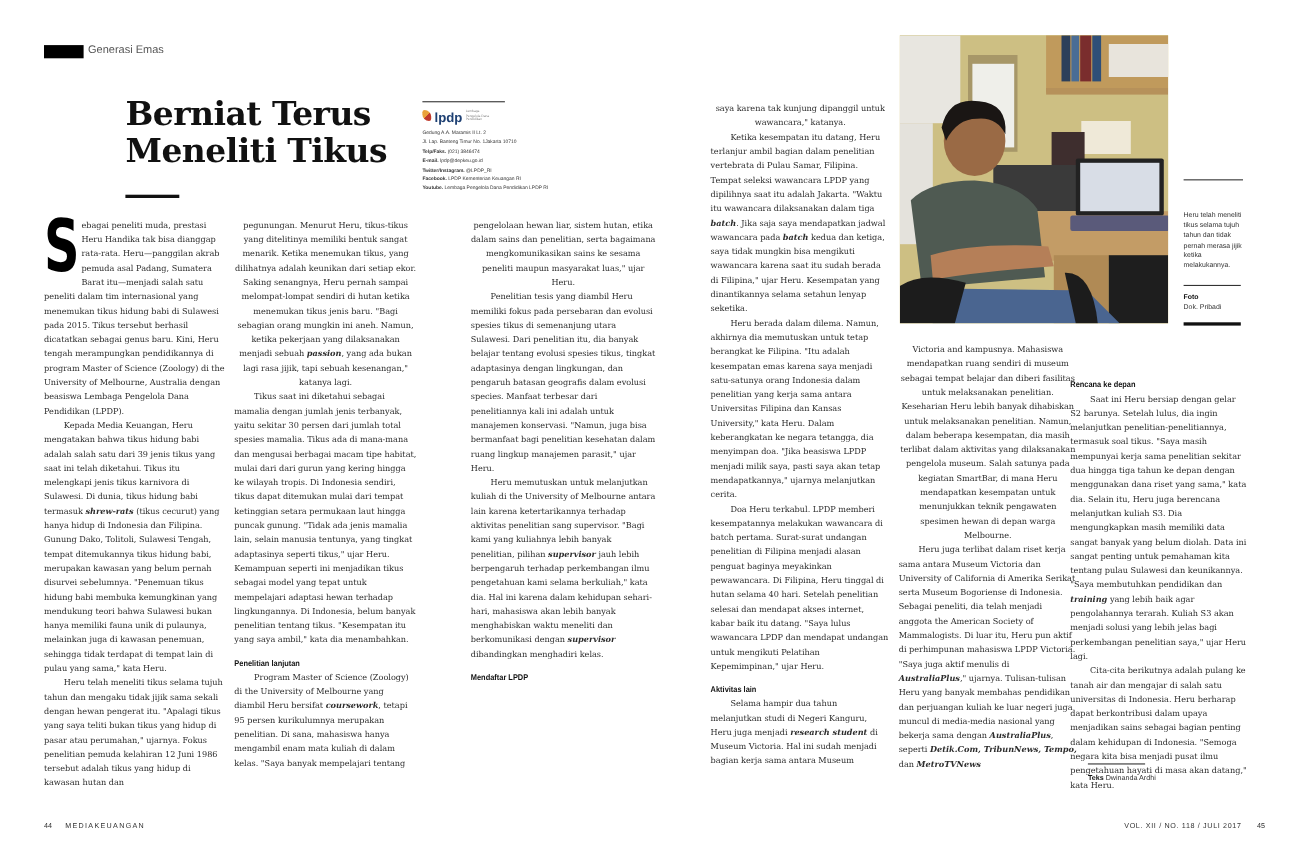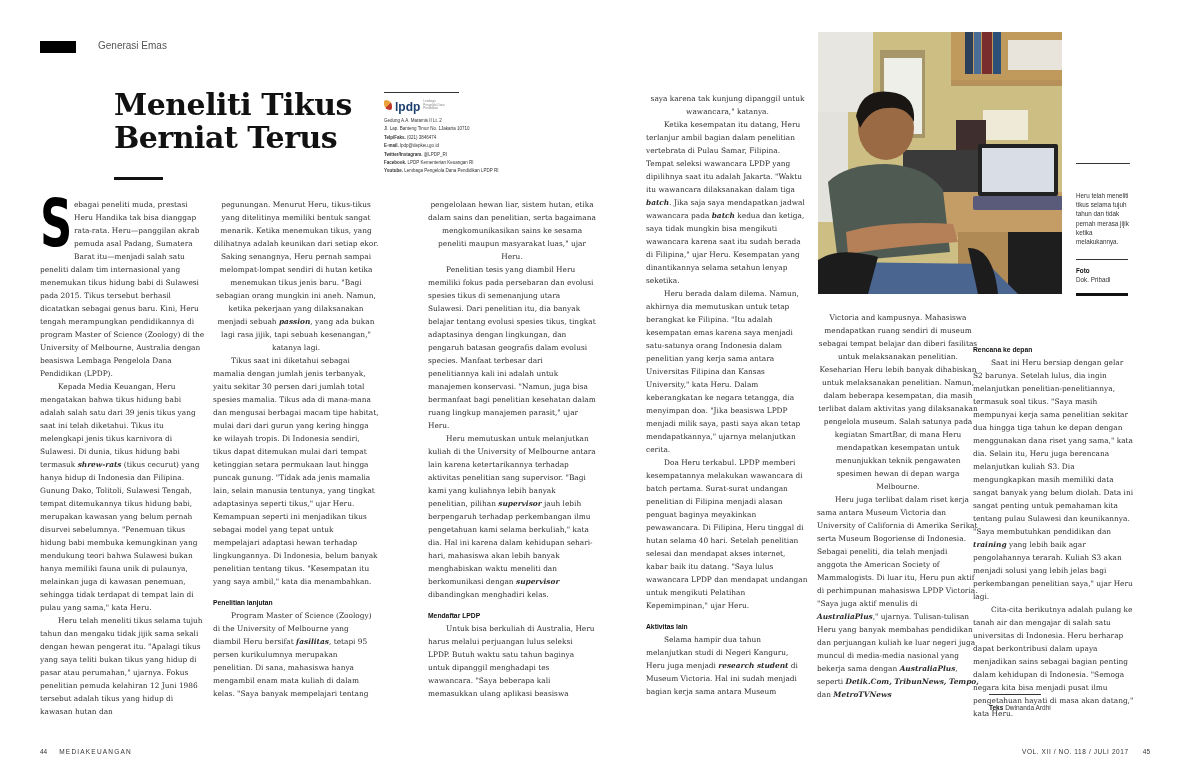--- a/index.html
+++ b/index.html
@@ -1,19 +1,19 @@
 <!DOCTYPE html>
 <html><head>
 <meta charset="utf-8">
 <style>
   html, body { margin: 0; padding: 0; }
   body { width: 1190px; height: 779px; background: #ffffff; position: relative; overflow: hidden; font-family: "DejaVu Serif", serif; color: #2a2a2a; }
   .abs { position: absolute; }
   .section-block { left: 40px; top: 41px; width: 36px; height: 12px; background: #000; }
-  .section-label { left: 98px; top: 40px; font-family: "Liberation Sans", sans-serif; font-size: 10px; color: #555; }
+  .section-label { left: 80px; top: 40px; font-family: "Liberation Sans", sans-serif; font-size: 10px; color: #555; }
   .title { left: 114px; top: 88px; width: 260px; font-family: "DejaVu Serif", serif; font-weight: bold; font-size: 30px; line-height: 33px; color: #111; letter-spacing: -0.5px; }
   .title-rule { left: 114px; top: 177px; width: 49px; height: 3px; background: #111; }
   .lpdp-rule { left: 384px; top: 92px; width: 75px; height: 1px; background: #333; }
   .lpdp-logo { left: 384px; top: 100px; display: flex; align-items: flex-start; gap: 3px; }
   .lpdp-logo .mark { width: 8px; height: 10px; background: linear-gradient(135deg,#e9a23b 50%,#c0392b 50%); border-radius: 2px 6px 2px 6px; }
   .lpdp-logo .word { font-family: "Liberation Sans", sans-serif; font-size: 12px; color: #1d3f72; font-weight: bold; }
   .lpdp-logo .sub { font-family: "Liberation Sans", sans-serif; font-size: 3px; color: #888; width: 26px; line-height: 3.5px; }
   .contact { left: 384px; top: 117px; width: 140px; font-family: "Liberation Sans", sans-serif; font-size: 4.5px; line-height: 8.4px; color: #333; }
   .contact b { font-weight: bold; }
   .col { position: absolute; font-family: "DejaVu Serif", serif; font-size: 7.4px; line-height: 13.0px; color: #2d2d2d; text-align: left; }
@@ -44,22 +44,22 @@
   .footer-right { right: 40px; top: 748px; font-family: "Liberation Sans", sans-serif; font-size: 6.5px; letter-spacing: 0.6px; color: #333; }
   .footer-right .pn { margin-left: 14px; letter-spacing: 0; }
 </style>
 </head>
 <body>
 
 <div class="abs section-block"></div>
 <div class="abs section-label">Generasi Emas</div>
 
 <div class="abs title">
+  <div>Berniat Terus</div>
   <div>Meneliti Tikus</div>
-  <div>Berniat Terus</div>
 </div>
 <div class="abs title-rule"></div>
 
 <div class="abs lpdp-rule"></div>
 <div class="abs lpdp-logo">
   <span class="mark"></span>
   <span class="word">lpdp</span>
   <span class="sub">Lembaga Pengelola Dana Pendidikan</span>
 </div>
 <div class="abs contact">
@@ -75,29 +75,28 @@
 <div class="col c1">
   <p class="first"><span class="dropcap">S</span><span>ebagai peneliti muda, prestasi Heru Handika tak bisa dianggap rata-rata. Heru—panggilan akrab pemuda asal Padang, Sumatera Barat itu—menjadi salah satu peneliti dalam tim internasional yang menemukan tikus hidung babi di Sulawesi pada 2015. Tikus tersebut berhasil dicatatkan sebagai genus baru. Kini, Heru tengah merampungkan pendidikannya di program Master of Science (Zoology) di the University of Melbourne, Australia dengan beasiswa Lembaga Pengelola Dana Pendidikan (LPDP).</span></p>
   <p><span>Kepada Media Keuangan, Heru mengatakan bahwa tikus hidung babi adalah salah satu dari 39 jenis tikus yang saat ini telah diketahui. Tikus itu melengkapi jenis tikus karnivora di Sulawesi. Di dunia, tikus hidung babi termasuk </span><em>shrew-rats</em><span> (tikus cecurut) yang hanya hidup di Indonesia dan Filipina. Gunung Dako, Tolitoli, Sulawesi Tengah, tempat ditemukannya tikus hidung babi, merupakan kawasan yang belum pernah disurvei sebelumnya. "Penemuan tikus hidung babi membuka kemungkinan yang mendukung teori bahwa Sulawesi bukan hanya memiliki fauna unik di pulaunya, melainkan juga di kawasan penemuan, sehingga tidak terdapat di tempat lain di pulau yang sama," kata Heru.</span></p>
   <p>Heru telah meneliti tikus selama tujuh tahun dan mengaku tidak jijik sama sekali dengan hewan pengerat itu. "Apalagi tikus yang saya teliti bukan tikus yang hidup di pasar atau perumahan," ujarnya. Fokus penelitian pemuda kelahiran 12 Juni 1986 tersebut adalah tikus yang hidup di kawasan hutan dan</p>
 </div>
 
 <div class="col c2">
   <p class="noind"><span>pegunungan. Menurut Heru, tikus-tikus yang ditelitinya memiliki bentuk sangat menarik. Ketika menemukan tikus, yang dilihatnya adalah keunikan dari setiap ekor. Saking senangnya, Heru pernah sampai melompat-lompat sendiri di hutan ketika menemukan tikus jenis baru. "Bagi sebagian orang mungkin ini aneh. Namun, ketika pekerjaan yang dilaksanakan menjadi sebuah </span><em>passion</em><span>, yang ada bukan lagi rasa jijik, tapi sebuah kesenangan," katanya lagi.</span></p>
   <p>Tikus saat ini diketahui sebagai mamalia dengan jumlah jenis terbanyak, yaitu sekitar 30 persen dari jumlah total spesies mamalia. Tikus ada di mana-mana dan mengusai berbagai macam tipe habitat, mulai dari dari gurun yang kering hingga ke wilayah tropis. Di Indonesia sendiri, tikus dapat ditemukan mulai dari tempat ketinggian setara permukaan laut hingga puncak gunung. "Tidak ada jenis mamalia lain, selain manusia tentunya, yang tingkat adaptasinya seperti tikus," ujar Heru. Kemampuan seperti ini menjadikan tikus sebagai model yang tepat untuk mempelajari adaptasi hewan terhadap lingkungannya. Di Indonesia, belum banyak penelitian tentang tikus. "Kesempatan itu yang saya ambil," kata dia menambahkan.</p>
   <h4>Penelitian lanjutan</h4>
-  <p><span>Program Master of Science (Zoology) di the University of Melbourne yang diambil Heru bersifat </span><em>fasilitas</em><span>, tetapi 95 persen kurikulumnya merupakan penelitian. Di sana, mahasiswa hanya mengambil enam mata kuliah di dalam kelas. "Saya banyak mempelajari tentang</span></p>
+  <p><span>Program Master of Science (Zoology) di the University of Melbourne yang diambil Heru bersifat </span><em>coursework</em><span>, tetapi 95 persen kurikulumnya merupakan penelitian. Di sana, mahasiswa hanya mengambil enam mata kuliah di dalam kelas. "Saya banyak mempelajari tentang</span></p>
 </div>
 
 <div class="col c3">
   <p class="noind">pengelolaan hewan liar, sistem hutan, etika dalam sains dan penelitian, serta bagaimana mengkomunikasikan sains ke sesama peneliti maupun masyarakat luas," ujar Heru.</p>
   <p>Penelitian tesis yang diambil Heru memiliki fokus pada persebaran dan evolusi spesies tikus di semenanjung utara Sulawesi. Dari penelitian itu, dia banyak belajar tentang evolusi spesies tikus, tingkat adaptasinya dengan lingkungan, dan pengaruh batasan geografis dalam evolusi species. Manfaat terbesar dari penelitiannya kali ini adalah untuk manajemen konservasi. "Namun, juga bisa bermanfaat bagi penelitian kesehatan dalam ruang lingkup manajemen parasit," ujar Heru.</p>
   <p><span>Heru memutuskan untuk melanjutkan kuliah di the University of Melbourne antara lain karena ketertarikannya terhadap aktivitas penelitian sang supervisor. "Bagi kami yang kuliahnya lebih banyak penelitian, pilihan </span><em>supervisor</em><span> jauh lebih berpengaruh terhadap perkembangan ilmu pengetahuan kami selama berkuliah," kata dia. Hal ini karena dalam kehidupan sehari-hari, mahasiswa akan lebih banyak menghabiskan waktu meneliti dan berkomunikasi dengan </span><em>supervisor</em><span> dibandingkan menghadiri kelas.</span></p>
   <h4>Mendaftar LPDP</h4>
-  <p>Untuk bisa berkuliah di Australia, Heru harus melalui perjuangan lulus seleksi LPDP. Butuh waktu satu tahun baginya untuk dipanggil menghadapi tes wawancara. "Saya beberapa kali memasukkan ulang aplikasi beasiswa</p>
 </div>
 
 <div class="col c4">
   <p class="noind">saya karena tak kunjung dipanggil untuk wawancara," katanya.</p>
   <p><span>Ketika kesempatan itu datang, Heru terlanjur ambil bagian dalam penelitian vertebrata di Pulau Samar, Filipina. Tempat seleksi wawancara LPDP yang dipilihnya saat itu adalah Jakarta. "Waktu itu wawancara dilaksanakan dalam tiga </span><em>batch</em><span>. Jika saja saya mendapatkan jadwal wawancara pada </span><em>batch</em><span> kedua dan ketiga, saya tidak mungkin bisa mengikuti wawancara karena saat itu sudah berada di Filipina," ujar Heru. Kesempatan yang dinantikannya selama setahun lenyap seketika.</span></p>
   <p>Heru berada dalam dilema. Namun, akhirnya dia memutuskan untuk tetap berangkat ke Filipina. "Itu adalah kesempatan emas karena saya menjadi satu-satunya orang Indonesia dalam penelitian yang kerja sama antara Universitas Filipina dan Kansas University," kata Heru. Dalam keberangkatan ke negara tetangga, dia menyimpan doa. "Jika beasiswa LPDP menjadi milik saya, pasti saya akan tetap mendapatkannya," ujarnya melanjutkan cerita.</p>
   <p>Doa Heru terkabul. LPDP memberi kesempatannya melakukan wawancara di batch pertama. Surat-surat undangan penelitian di Filipina menjadi alasan penguat baginya meyakinkan pewawancara. Di Filipina, Heru tinggal di hutan selama 40 hari. Setelah penelitian selesai dan mendapat akses internet, kabar baik itu datang. "Saya lulus wawancara LPDP dan mendapat undangan untuk mengikuti Pelatihan Kepemimpinan," ujar Heru.</p>
   <h4>Aktivitas lain</h4>
   <p><span>Selama hampir dua tahun melanjutkan studi di Negeri Kanguru, Heru juga menjadi </span><em>research student</em><span> di Museum Victoria. Hal ini sudah menjadi bagian kerja sama antara Museum</span></p>
 </div>

